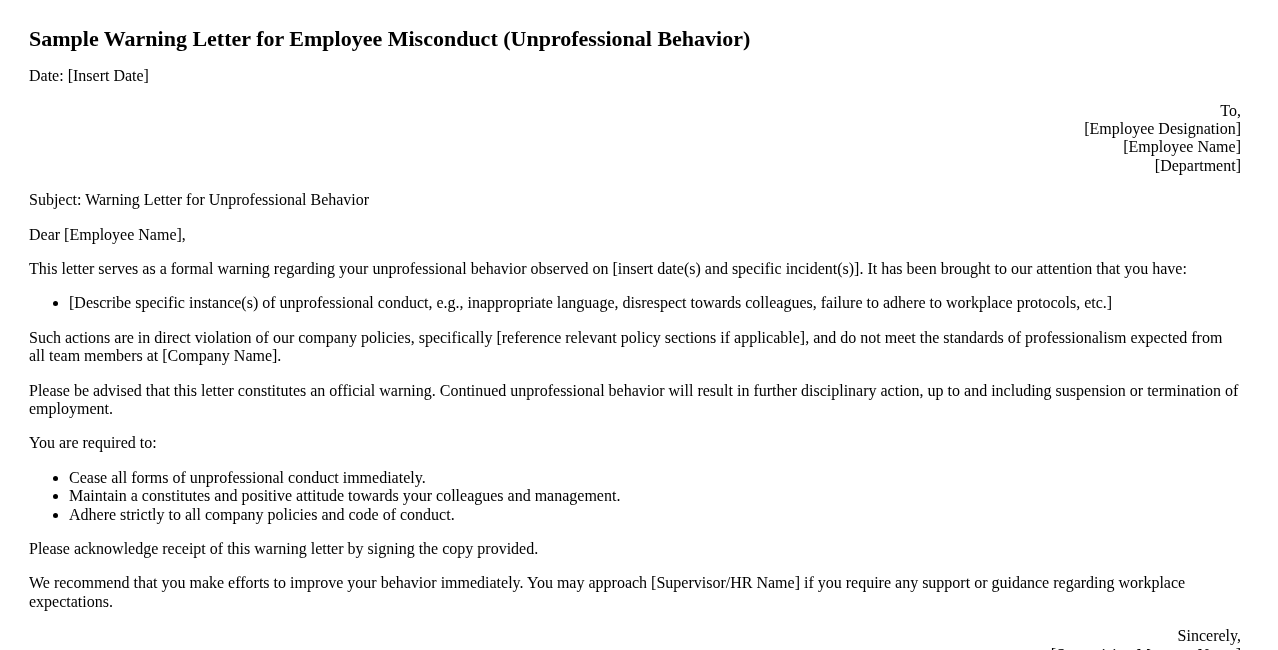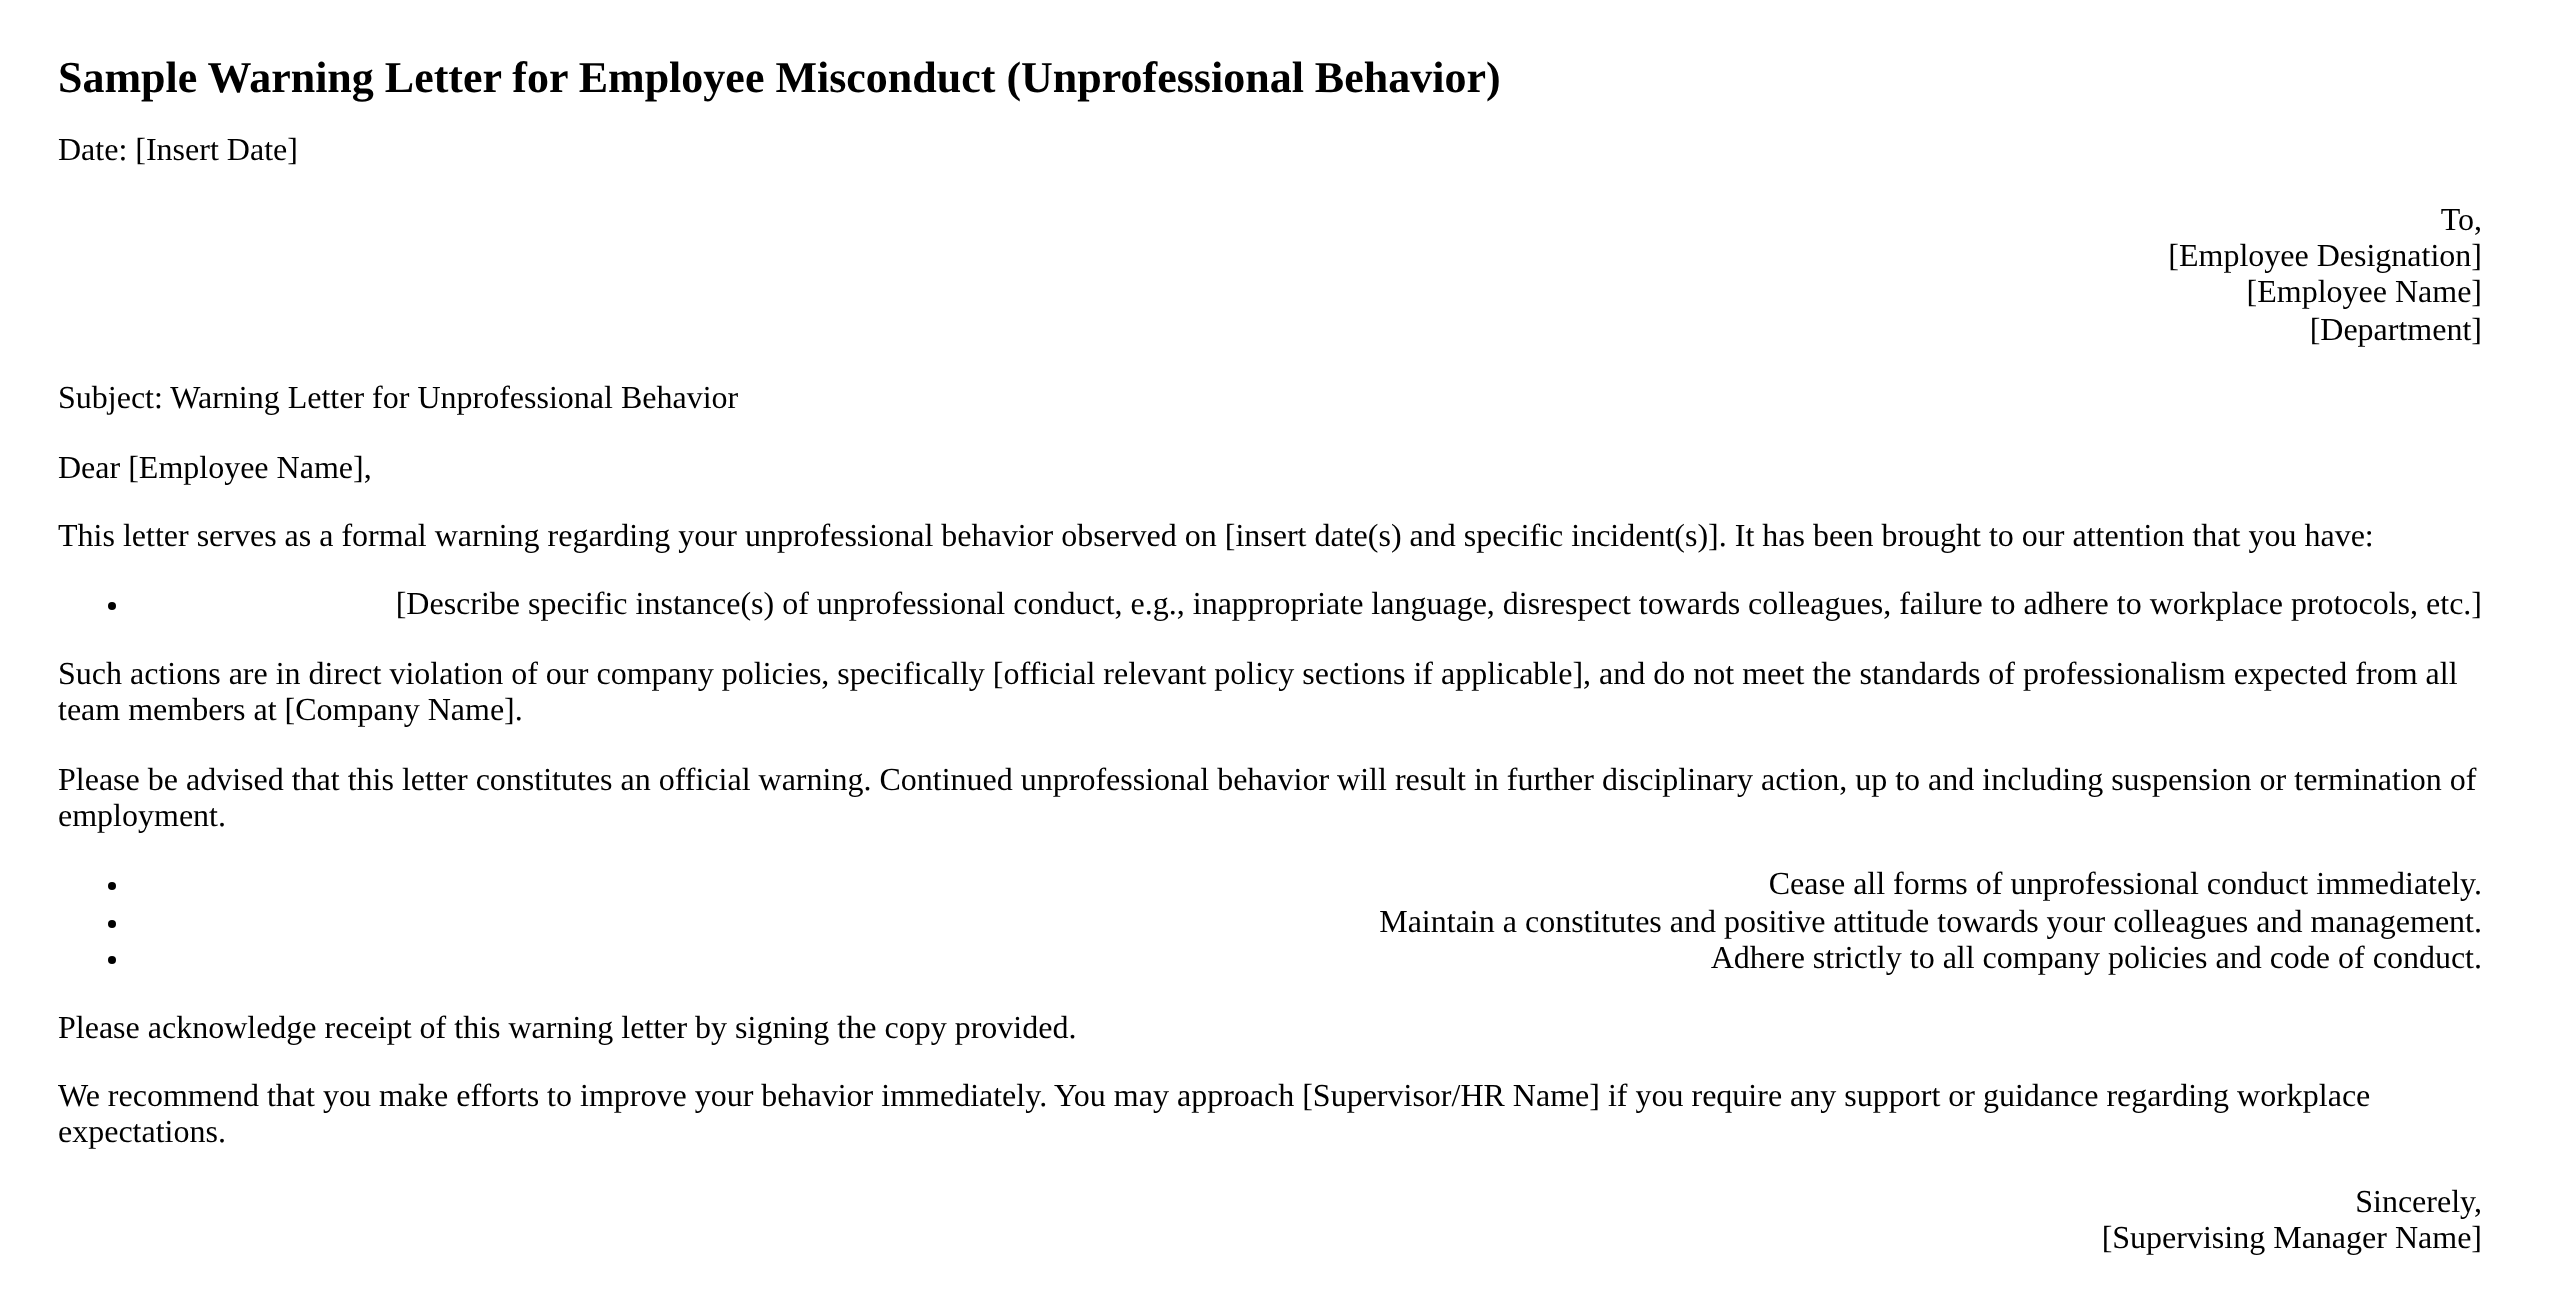--- a/index.html
+++ b/index.html
@@ -30,21 +30,20 @@
   p {
     margin: 16px 0;
   }
   .addr-line {
     display: block;
     text-align: right;
   }
   ul {
     margin: 16px 0;
     padding-left: 40px;
-    text-align: right;
   }
   li {
     margin: 0;
   }
   b { font-weight: normal; }
 </style>
 </head>
 <body>
 
 <div class="page">
@@ -65,24 +64,25 @@
   </p>
 
   <p>Dear [Employee Name],</p>
 
   <p>This letter serves as a formal warning regarding your unprofessional behavior observed on [insert date(s) and specific incident(s)]. It has been brought to our attention that you have:</p>
 
   <ul>
     <li>[Describe specific instance(s) of unprofessional conduct, e.g., inappropriate language, disrespect towards colleagues, failure to adhere to workplace protocols, etc.]</li>
   </ul>
 
-  <p>Such actions are in direct violation of our company policies, specifically [official relevant policy sections if applicable], and do not meet the standards of professionalism expected from all team members at [Company Name].</p>
+  <p>Such actions are in direct violation of our company policies, specifically [reference relevant policy sections if applicable], and do not meet the standards of professionalism expected from all team members at [Company Name].</p>
 
   <p>Please be advised that this letter constitutes an official warning. Continued unprofessional behavior will result in further disciplinary action, up to and including suspension or termination of employment.</p>
 
+  <p>You are required to:</p>
 
   <ul>
     <li>Cease all forms of unprofessional conduct immediately.</li>
     <li>Maintain a constitutes and positive attitude towards your colleagues and management.</li>
     <li>Adhere strictly to all company policies and code of conduct.</li>
   </ul>
 
   <p>Please acknowledge receipt of this warning letter by signing the copy provided.</p>
 
   <p>We recommend that you make efforts to improve your behavior immediately. You may approach [Supervisor/HR Name] if you require any support or guidance regarding workplace expectations.</p>

